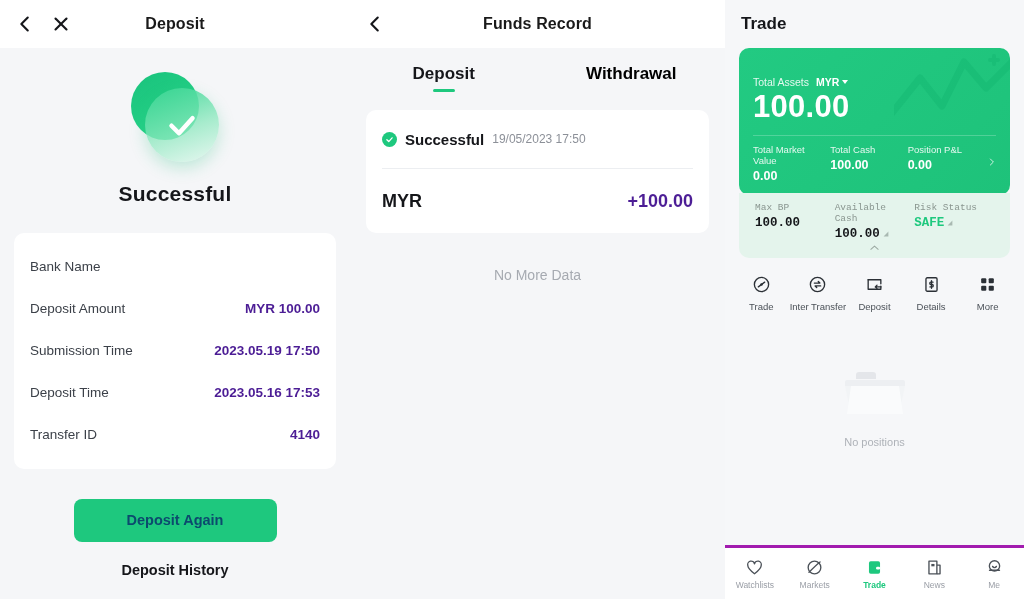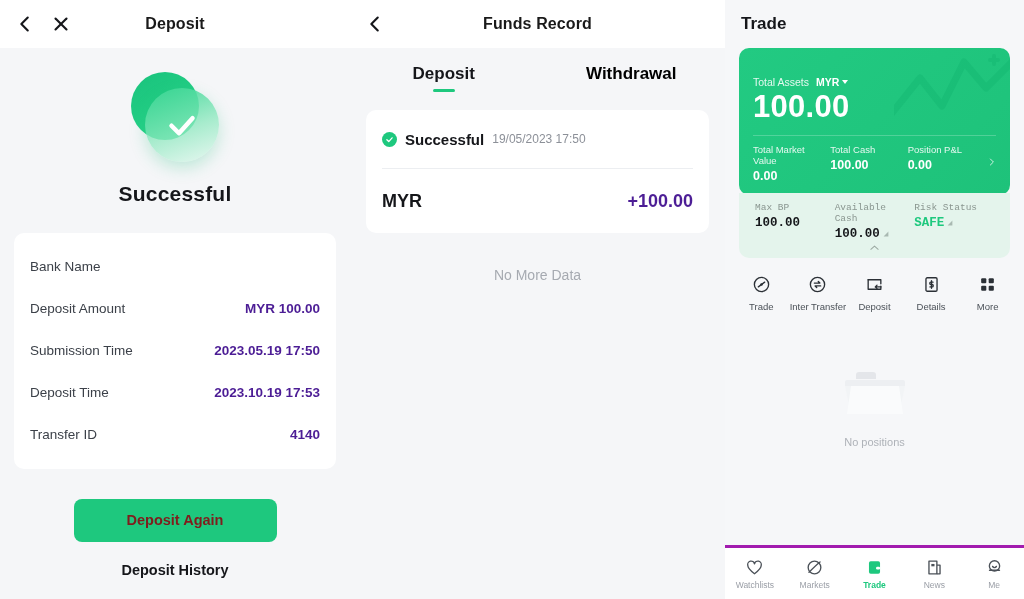--- a/index.html
+++ b/index.html
@@ -57,21 +57,21 @@
   .detail-row {
     display: flex; justify-content: space-between; align-items: center;
     height: 42px; font-size: 13.5px;
   }
   .detail-label { color: #3c4149; }
   .detail-value { color: #4c1d95; font-weight: 700; }
 
   .primary-btn {
     display: block; width: 203px; margin: 30px auto 0; height: 43px; line-height: 43px;
     border-radius: 8px; border: none; cursor: pointer;
-    background: #1ec87e; color: #7f1d1d; font-size: 14.5px; font-weight: 700;
+    background: #1ec87e; color: #0c4a6e; font-size: 14.5px; font-weight: 700;
     font-family: inherit; text-align: center;
   }
   .link-btn {
     display: block; width: 100%; margin-top: 20px; text-align: center;
     background: none; border: none; cursor: pointer; font-family: inherit;
     font-size: 14.5px; font-weight: 700; color: #15161a;
   }
 
   
   .tabs { display: flex; height: 52px; align-items: center; }
@@ -214,21 +214,21 @@
         <div class="detail-row">
           <span class="detail-label">Deposit Amount</span>
           <span class="detail-value">MYR 100.00</span>
         </div>
         <div class="detail-row">
           <span class="detail-label">Submission Time</span>
           <span class="detail-value">2023.05.19 17:50</span>
         </div>
         <div class="detail-row">
           <span class="detail-label">Deposit Time</span>
-          <span class="detail-value">2023.10.19 17:53</span>
+          <span class="detail-value">2023.05.16 17:53</span>
         </div>
         <div class="detail-row">
           <span class="detail-label">Transfer ID</span>
           <span class="detail-value">4140</span>
         </div>
       </div>
 
       <button class="primary-btn">Deposit Again</button>
       <button class="link-btn">Deposit History</button>
     </div>

